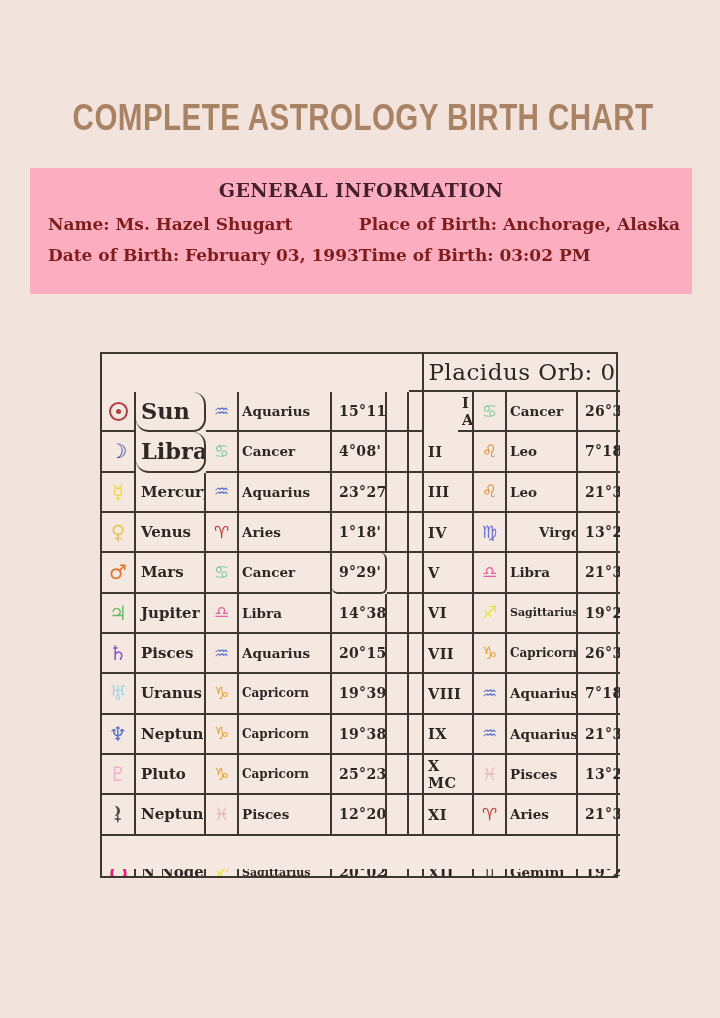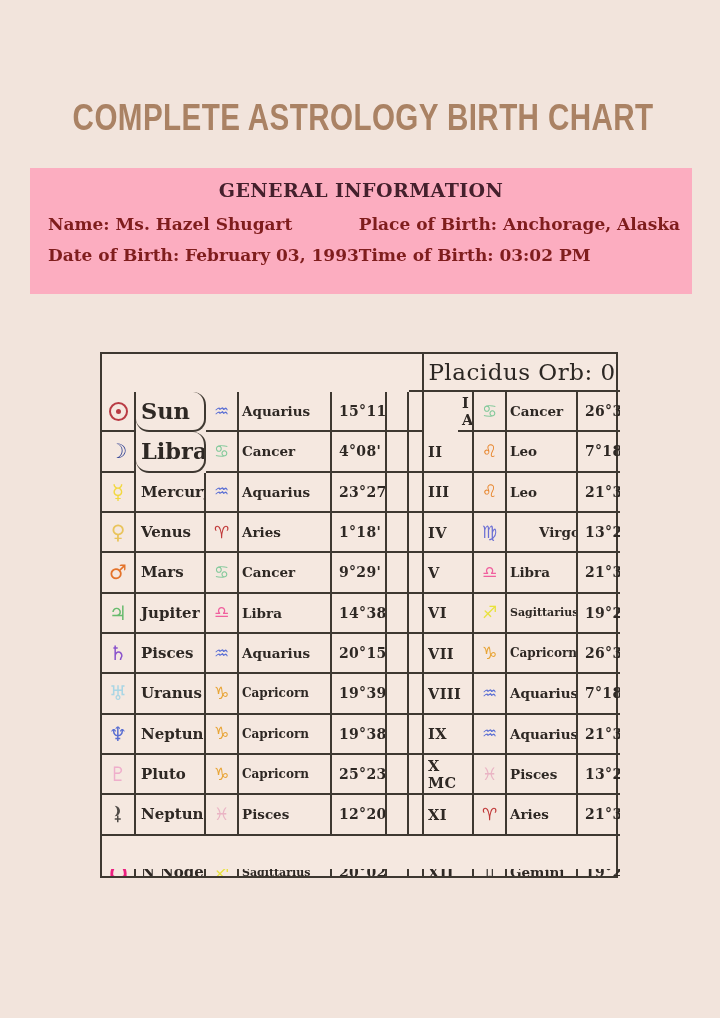--- a/index.html
+++ b/index.html
@@ -147,21 +147,21 @@
     <div class="cell sign-name" style="grid-column: 10; font-size: 13.5px; padding-left: 32px;">Virgo</div>
     <div class="cell last-col degree" style="grid-column: 11;">13°28'</div>
     <div class="cell center" style="grid-column: 1;">
       <span class="glyph planet" style="color: rgb(228, 115, 43);">♂</span>
     </div>
     <div class="cell planet-name" style="grid-column: 2;">Mars</div>
     <div class="cell center" style="grid-column: 3;">
       <span class="glyph sign" style="color: rgb(130, 201, 154);">♋</span>
     </div>
     <div class="cell sign-name" style="grid-column: 4; font-size: 13.5px;">Cancer</div>
-    <div class="cell degree" style="grid-column: 5;">9°29'</div>
+    <div class="cell degree" style="grid-column: 5; border-radius: 6px;">9°29'</div>
     <div class="cell" style="grid-column: 6;"></div>
     <div class="cell" style="grid-column: 7;"></div>
     <div class="cell house-label" style="grid-column: 8;">V</div>
     <div class="cell center" style="grid-column: 9;">
       <span class="glyph sign" style="color: rgb(240, 96, 158);">♎</span>
     </div>
     <div class="cell sign-name" style="grid-column: 10; font-size: 13.5px;">Libra</div>
     <div class="cell last-col degree" style="grid-column: 11;">21°37'</div>
     <div class="cell center" style="grid-column: 1;">
       <span class="glyph planet" style="color: rgb(104, 187, 110);">♃</span>

